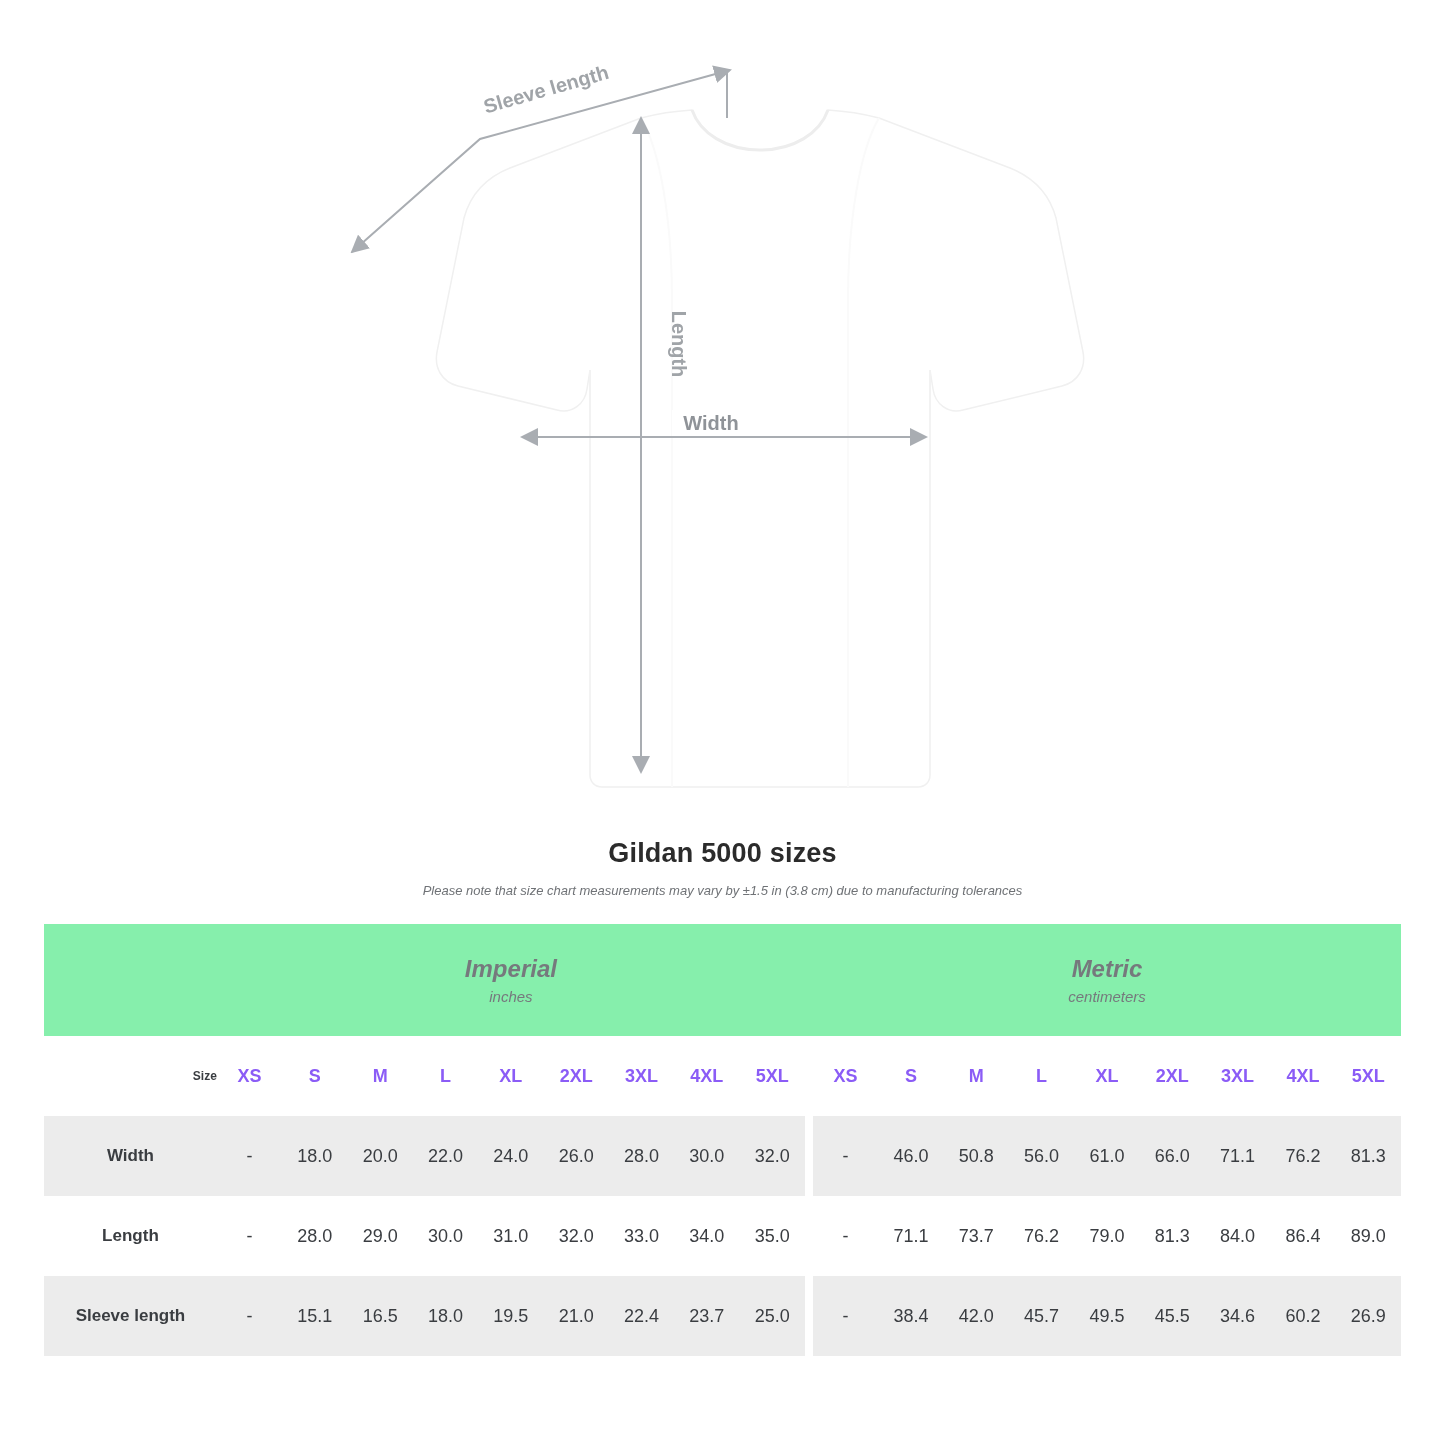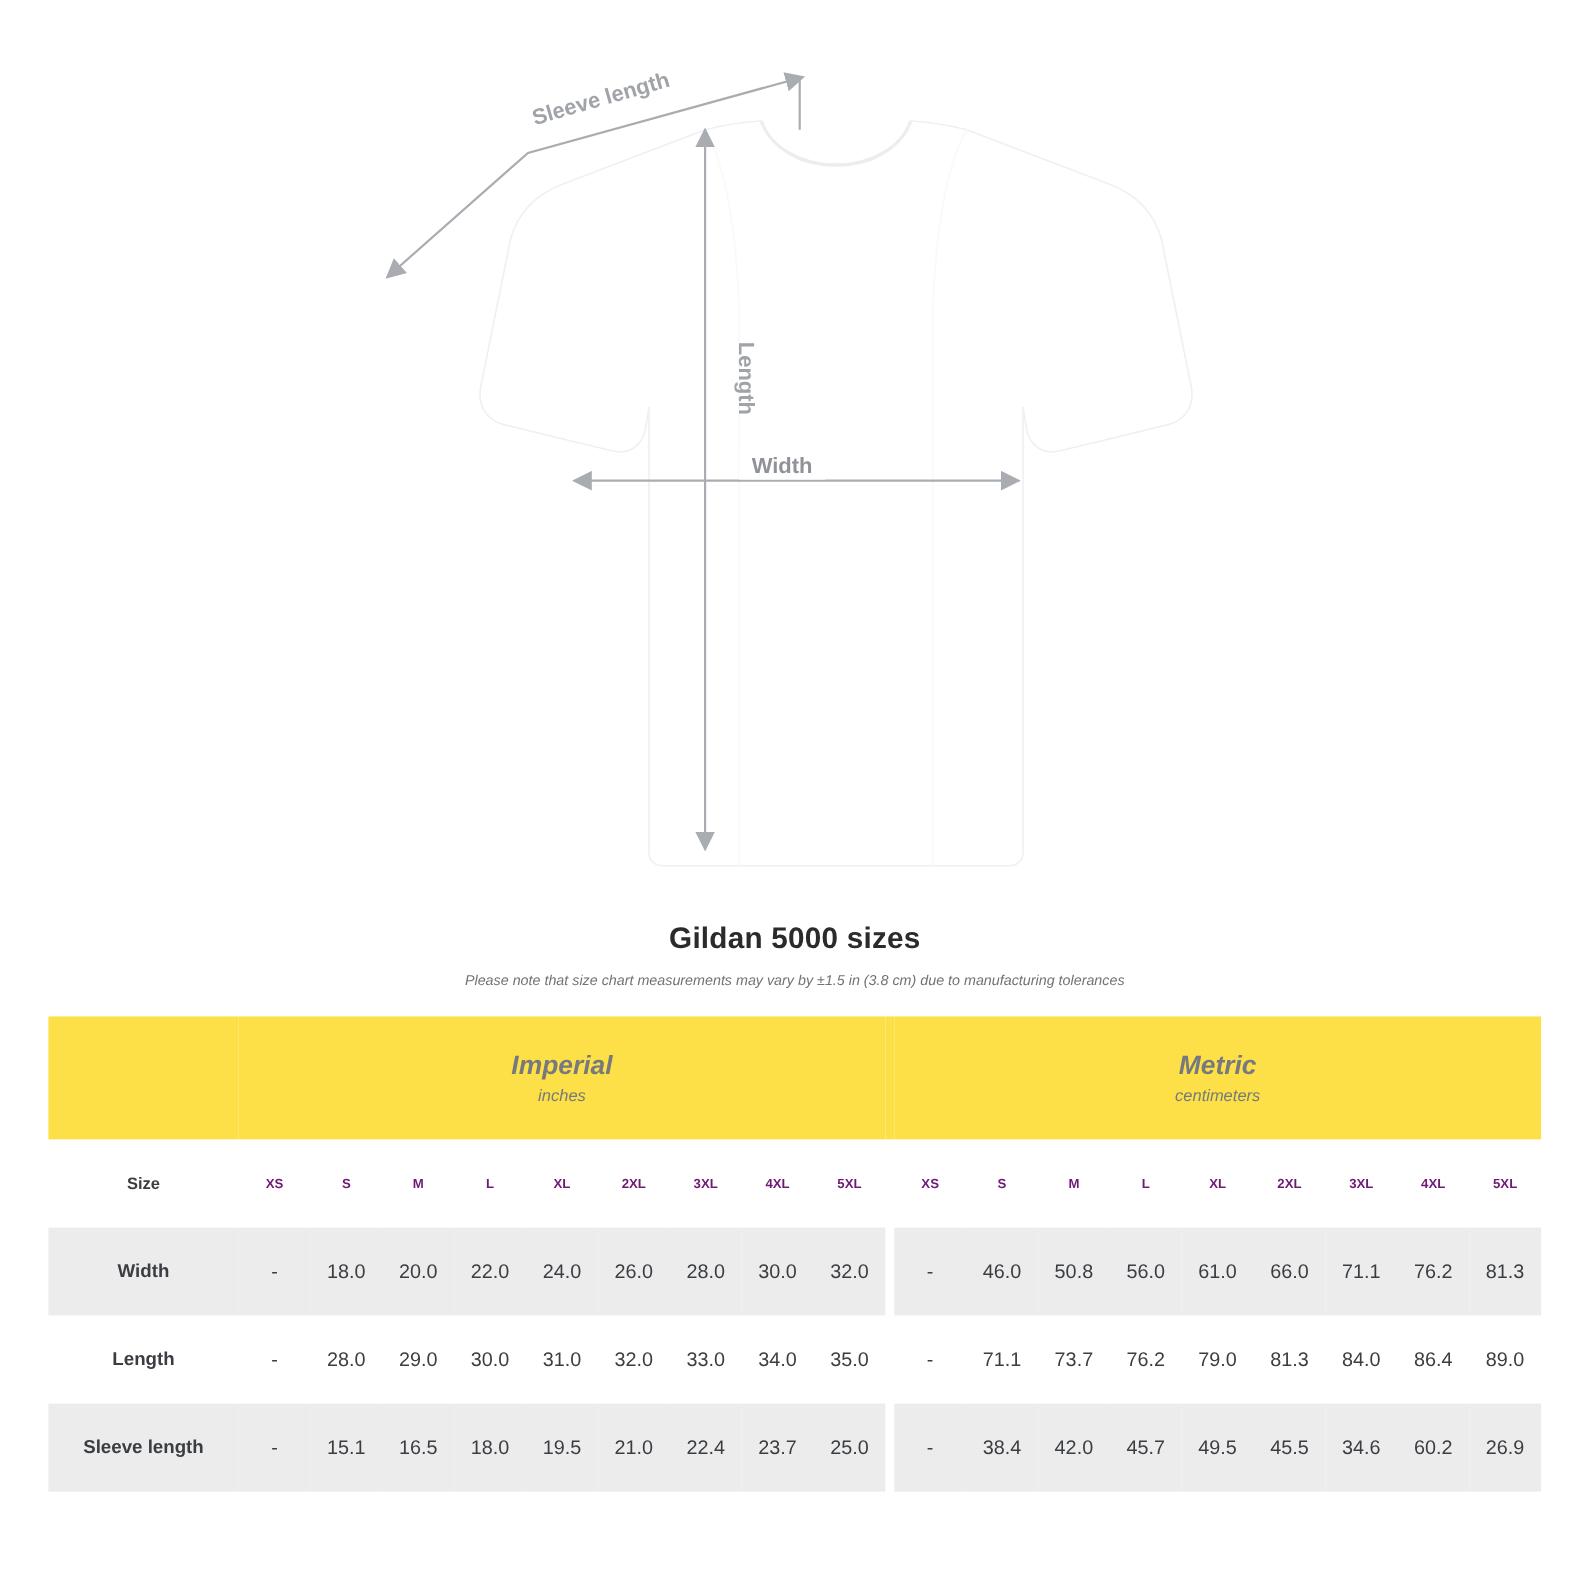--- a/index.html
+++ b/index.html
@@ -63,46 +63,47 @@
   table.size-table td,
   table.size-table th {
     text-align: center;
     vertical-align: middle;
     border: none;
     padding: 0;
   }
 
   
   .unit-band td {
-    background: #fde047;
+    background: #86efac;
     height: 112px;
   }
   .unit-name {
     font-size: 24px;
     font-style: italic;
     font-weight: bold;
     color: #76797d;
     line-height: 1.15;
   }
   .unit-sub {
     font-size: 15px;
     font-style: italic;
     color: #76797d;
     margin-top: 6px;
   }
 
   .row-size td {
     height: 80px;
     background: #ffffff;
+    font-size: 18px;
+    color: #8b5cf6;
+    font-weight: bold;
+  }
+  .row-size td.rowhead {
     font-size: 12px;
-    color: #701a75;
-    font-weight: bold;
-  }
-  .row-size td.rowhead {
-    font-size: 15px;
+    text-align: right;
   }
 
   .row-band td {
     height: 80px;
     font-size: 18px;
     color: #3a3d41;
   }
   .row-shaded td { background: #ececec; }
   .row-plain td { background: #ffffff; }
 

